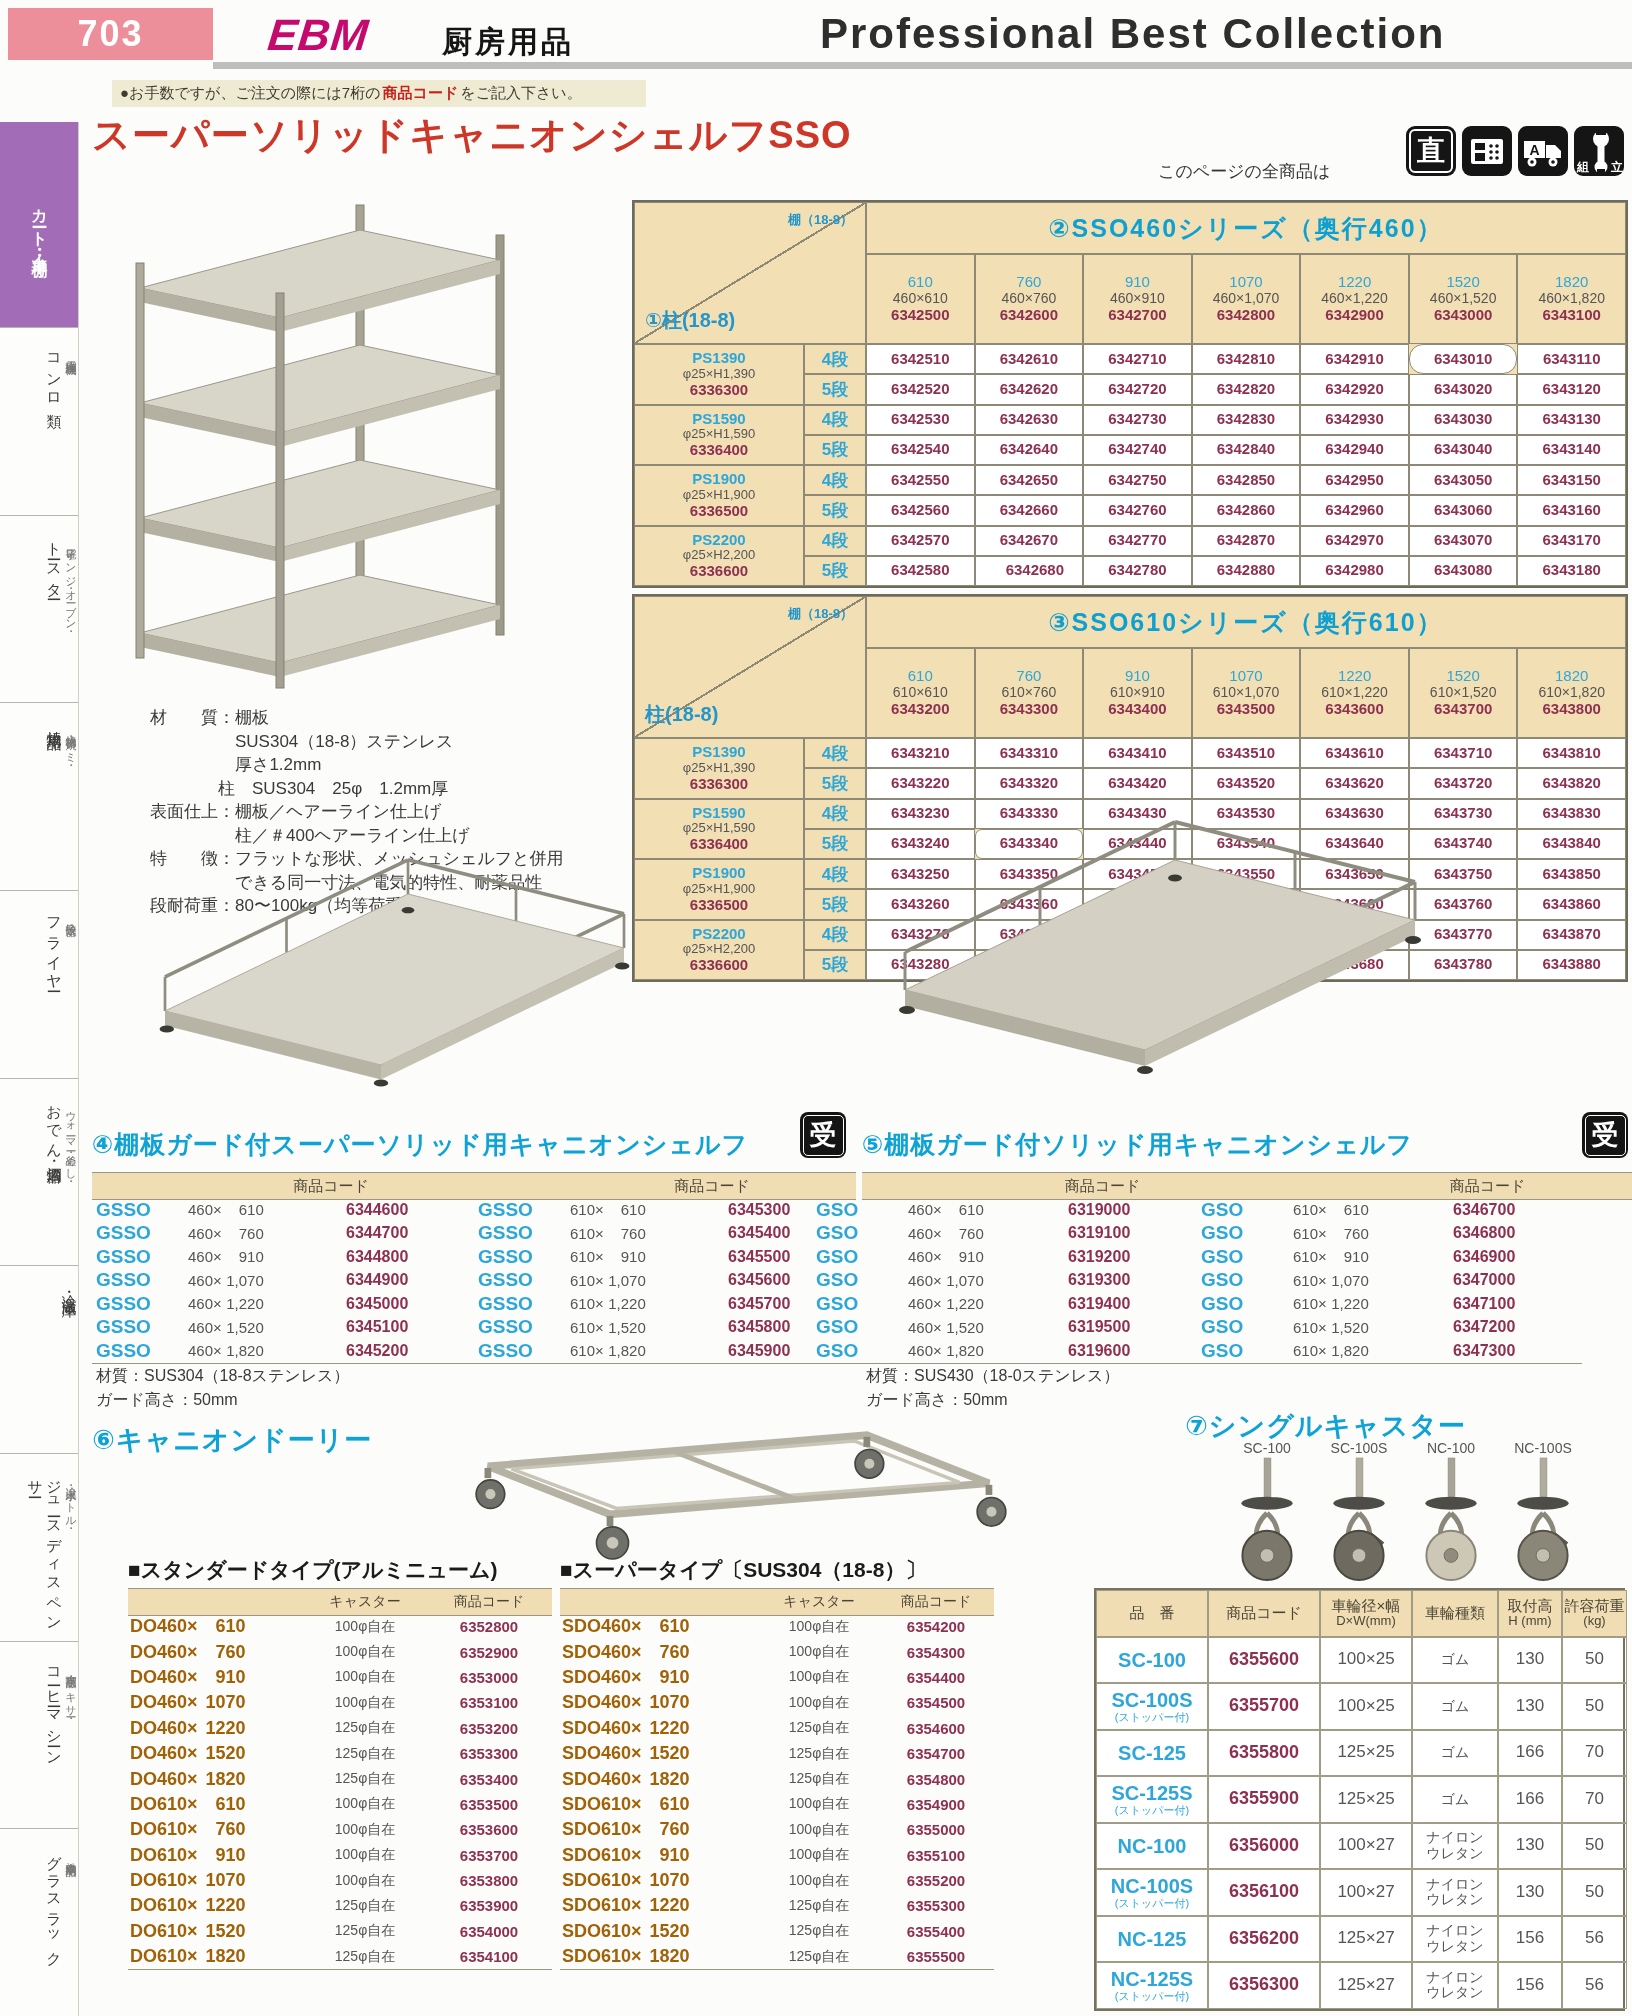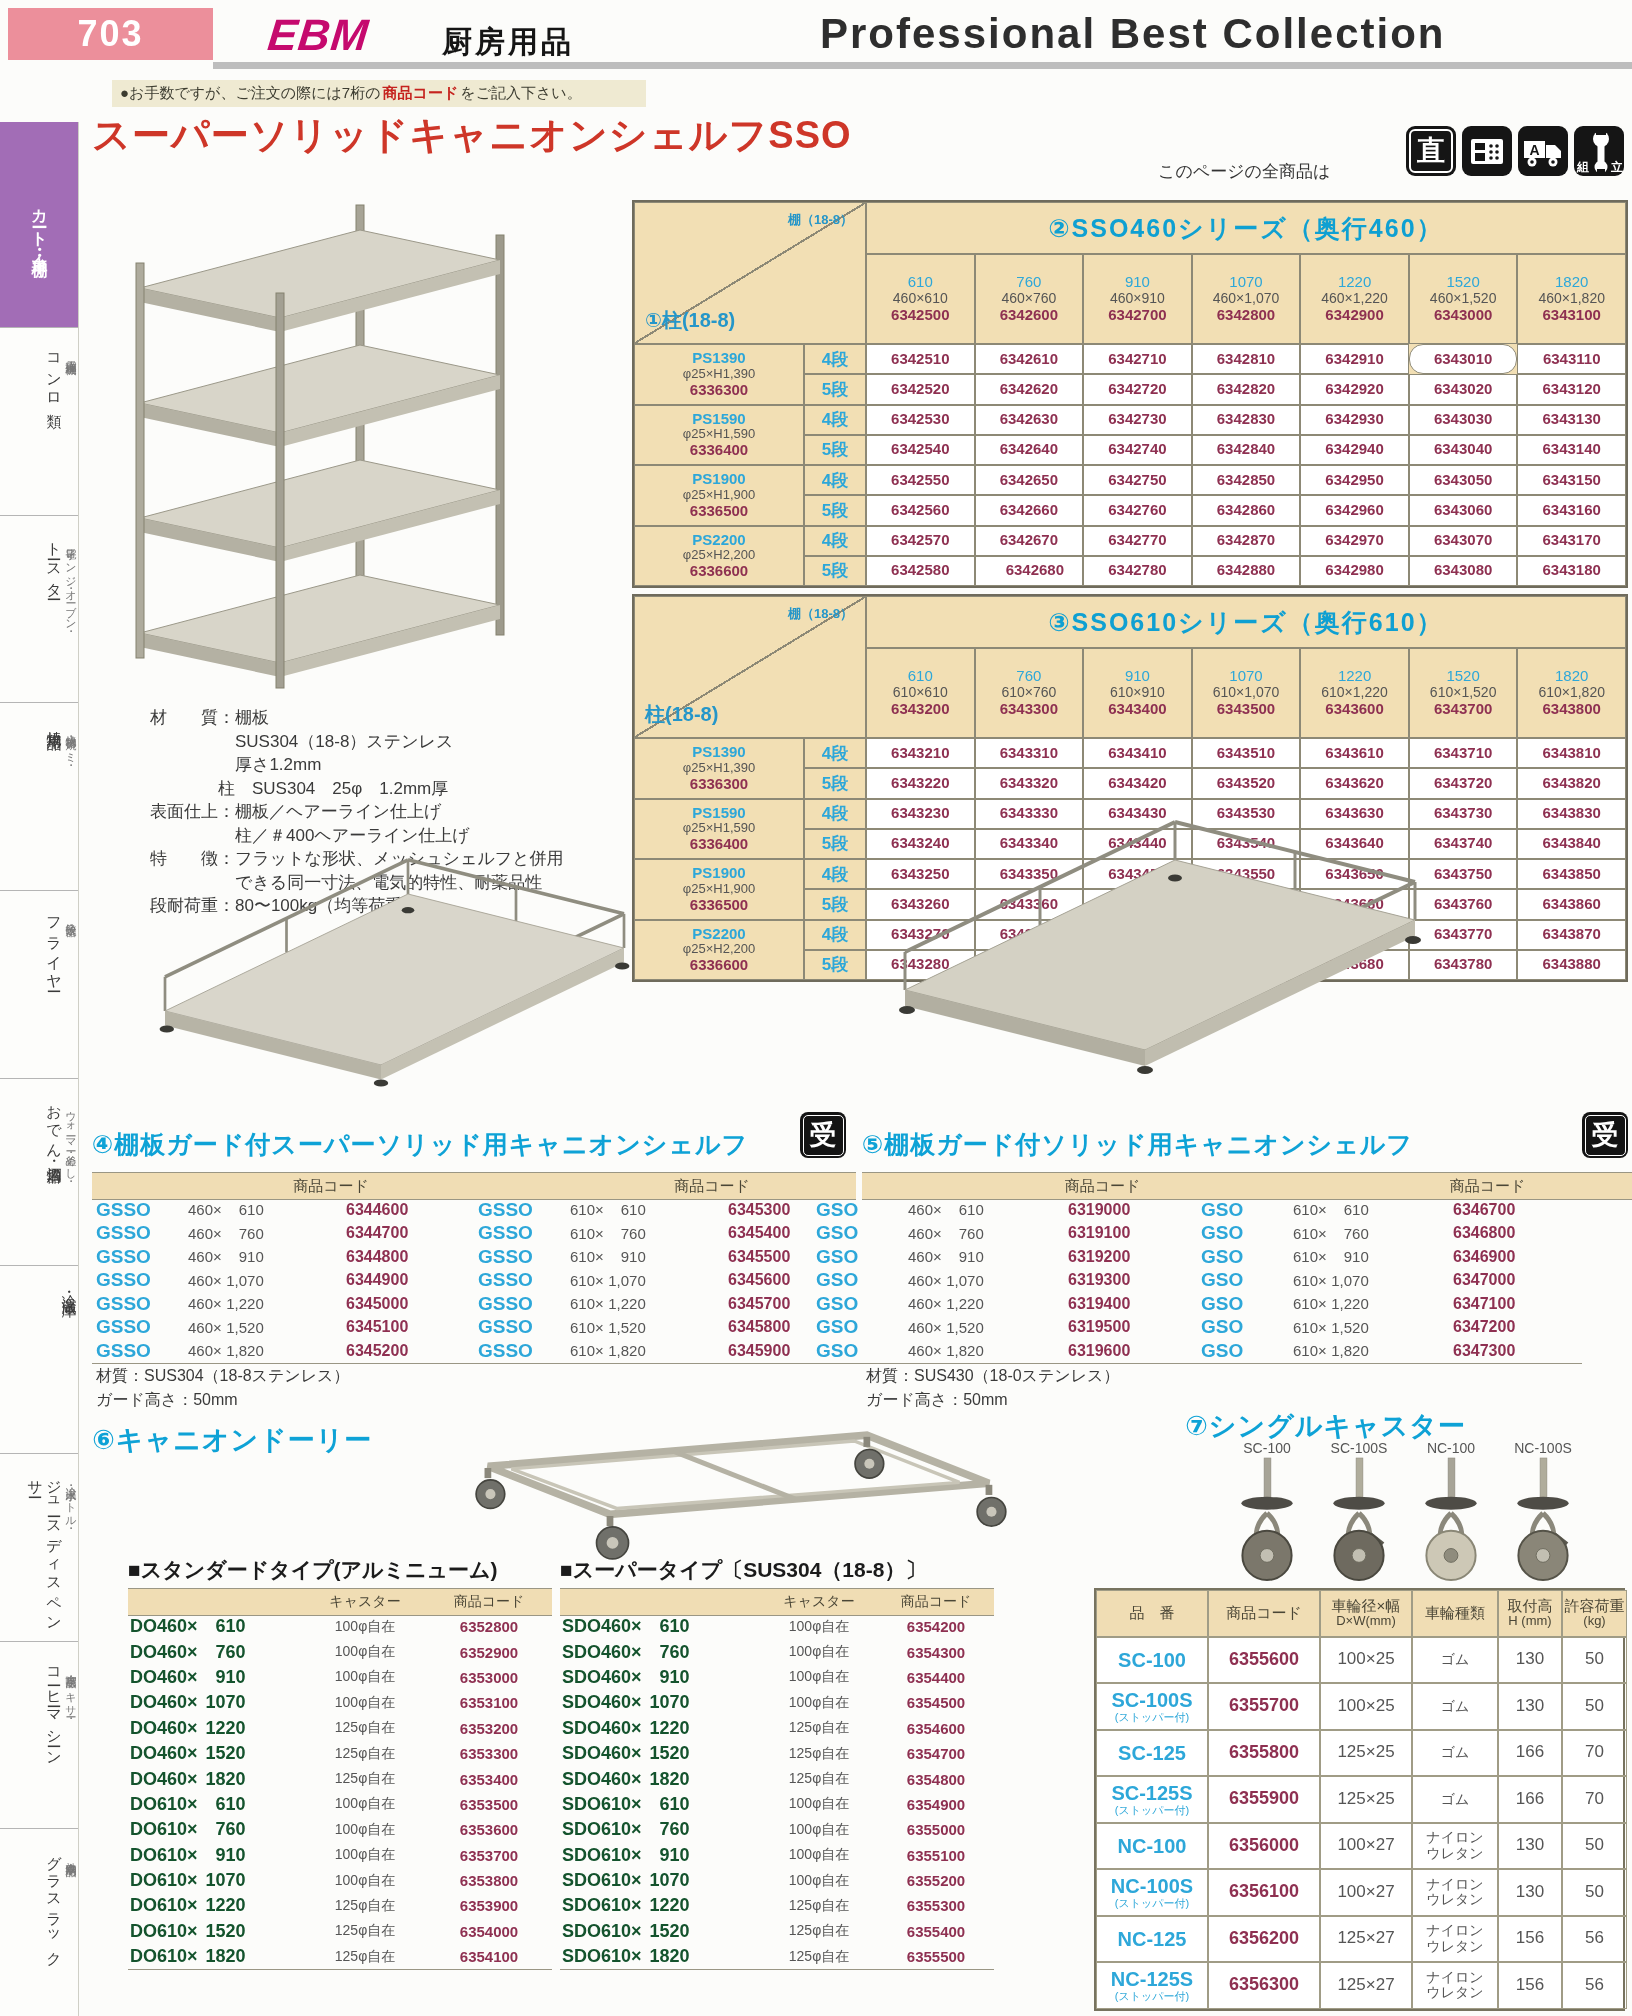--- a/index.html
+++ b/index.html
@@ -89,21 +89,21 @@
   .dband{display:grid;height:26px;align-items:center;background:#f0ddb4;border-top:1px solid #9a9684;border-bottom:1px solid #9a9684;
          font-size:14px;color:#4a4636}
   .dband span{text-align:center}
   #do-band{left:128px;top:1588px;width:424px;grid-template-columns:176px 122px 126px}
   #sdo-band{left:560px;top:1588px;width:434px;grid-template-columns:200px 118px 116px}
   .drows{display:flex;flex-direction:column;border-bottom:1px solid #9a9684}
   #do-rows{left:128px;top:1614px;width:424px} #sdo-rows{left:560px;top:1614px;width:434px}
   .drow{display:grid;align-items:center;height:25.4px}
   #do-rows .drow{grid-template-columns:176px 122px 126px}
   #sdo-rows .drow{grid-template-columns:200px 118px 116px}
-  .dm{font-size:18px;font-weight:bold;color:#14532d;padding-left:2px;white-space:nowrap}
+  .dm{font-size:18px;font-weight:bold;color:#a16207;padding-left:2px;white-space:nowrap}
   .dm i{font-style:normal;display:inline-block;min-width:48px;text-align:right}
   .dcst{font-size:14px;color:#555;text-align:center}
   .dcc{font-size:15px;font-weight:bold;color:#8e3051;text-align:center}
 
   
   #cast-title{left:1185px;top:1408px;font-size:27px}
   .cast-group{width:90px;text-align:center}
   .cast-label{font-size:14px;color:#555}
   .ctab{left:1094px;top:1588px;width:531px;display:grid;grid-template-columns:112px 112px 92px 86px 64px 65px;
         grid-auto-rows:46.5px;background:#fff;border:2px solid #77735f;box-sizing:border-box}
@@ -446,21 +446,21 @@
     <div class="cell dan" style="grid-area: 5 / 2;">4段</div>
     <div class="cell code" style="grid-area: 5 / 3;">6343230</div>
     <div class="cell code" style="grid-area: 5 / 4;">6343330</div>
     <div class="cell code" style="grid-area: 5 / 5;">6343430</div>
     <div class="cell code" style="grid-area: 5 / 6;">6343530</div>
     <div class="cell code" style="grid-area: 5 / 7;">6343630</div>
     <div class="cell code" style="grid-area: 5 / 8;">6343730</div>
     <div class="cell code" style="grid-area: 5 / 9;">6343830</div>
     <div class="cell dan" style="grid-area: 6 / 2;">5段</div>
     <div class="cell code" style="grid-area: 6 / 3;">6343240</div>
-    <div class="cell code" style="grid-area: 6 / 4;">6343340</div>
+    <div class="cell code" style="grid-area: 6 / 4; border-radius: 7px;">6343340</div>
     <div class="cell code" style="grid-area: 6 / 5;">6343440</div>
     <div class="cell code" style="grid-area: 6 / 6;">6343540</div>
     <div class="cell code" style="grid-area: 6 / 7;">6343640</div>
     <div class="cell code" style="grid-area: 6 / 8;">6343740</div>
     <div class="cell code" style="grid-area: 6 / 9;">6343840</div>
     <div class="cell" style="grid-area: 7 / 1 / 9 / 2;">
       <span class="gcn">PS1900</span>
       <span class="gcs">φ25×H1,900</span>
       <span class="gcc">6336500</span>
     </div>

